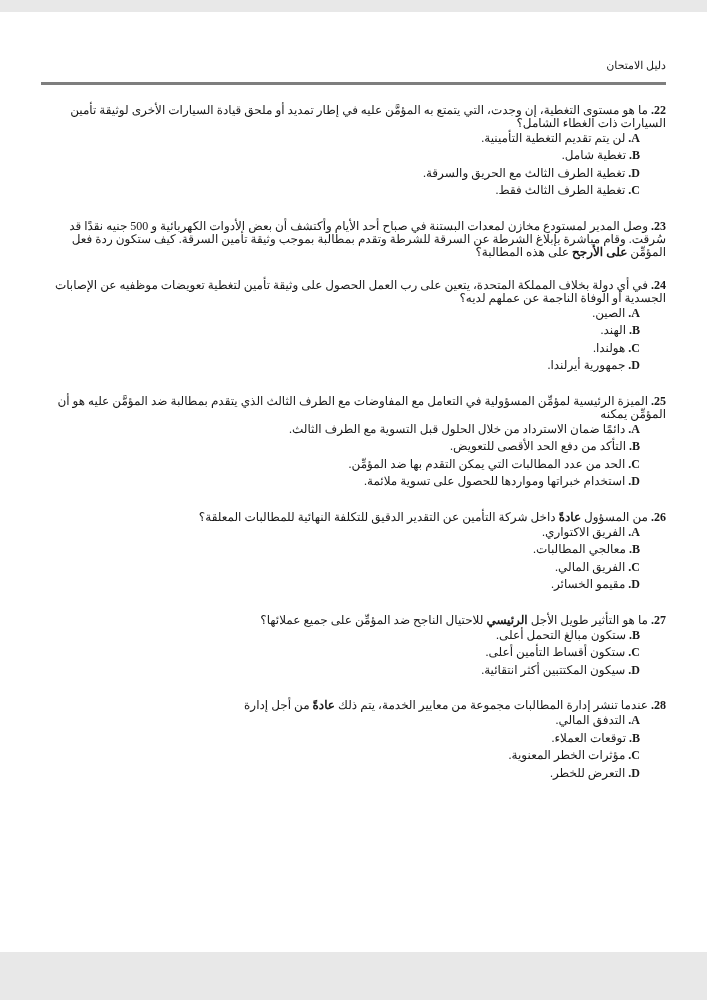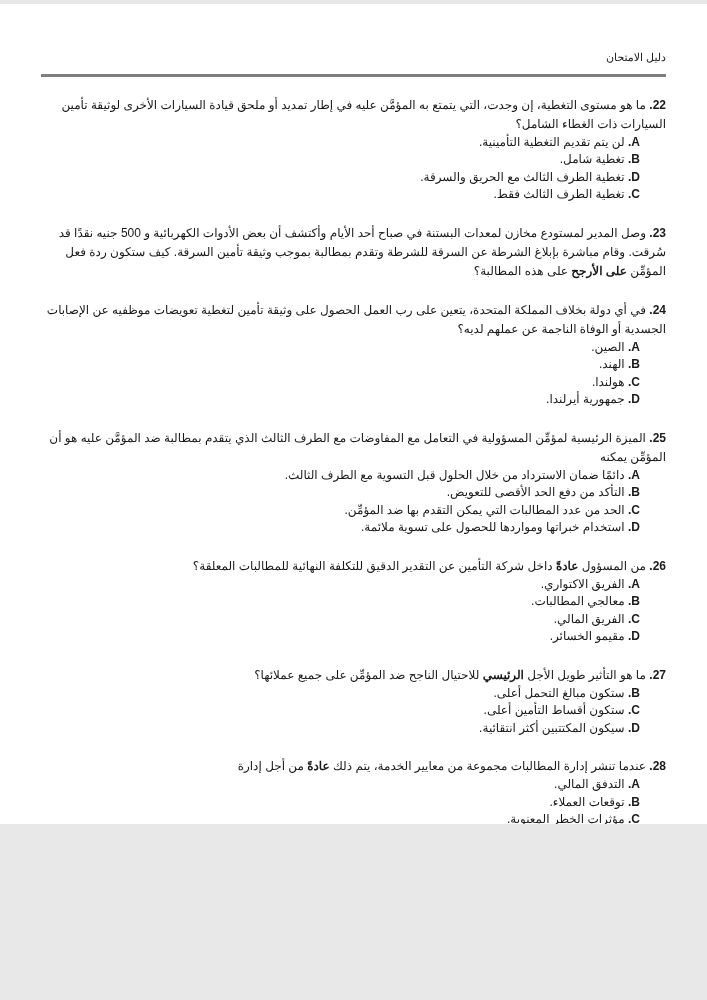--- a/index.html
+++ b/index.html
@@ -1,23 +1,23 @@
 <!DOCTYPE html>
 <html lang="ar"><head>
 <meta charset="utf-8">
 <style>
   * { margin: 0; padding: 0; box-sizing: border-box; }
   html, body { background: #e8e8e8; }
   .page {
     position: relative;
     width: 707px;
-    height: 820px;
-    margin: 4px auto;
+    height: 940px;
+    margin: 12px auto;
     background: #ffffff;
-    font-family: Liberation Sans, sans-serif;
+    font-family: Liberation Serif, serif;
     color: #1a1a1a;
     overflow: hidden;
   }
   .header {
     margin: 0 41px;
     padding-top: 46px;
     direction: rtl;
     text-align: right;
   }
   .header-title {
@@ -31,21 +31,21 @@
     background: #7e7e7e;
   }
   .content {
     margin: 19px 41px 0 41px;
     direction: rtl;
     text-align: right;
   }
   .question { margin-bottom: 20px; }
   .q-text {
     font-size: 12px;
-    line-height: 19px;
+    line-height: 13px;
   }
   .q-text b, .opt-letter { font-weight: bold; }
   .options { }
   .option {
     font-size: 12px;
     line-height: 17.5px;
     padding-right: 26px;
   }
   .footer {
     position: absolute;

